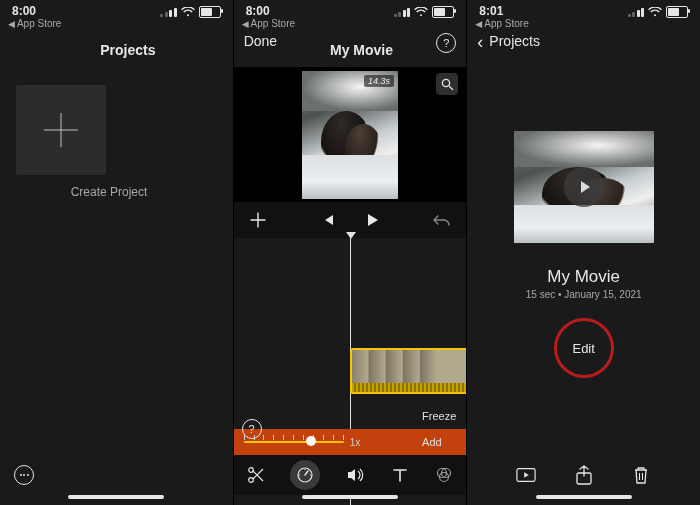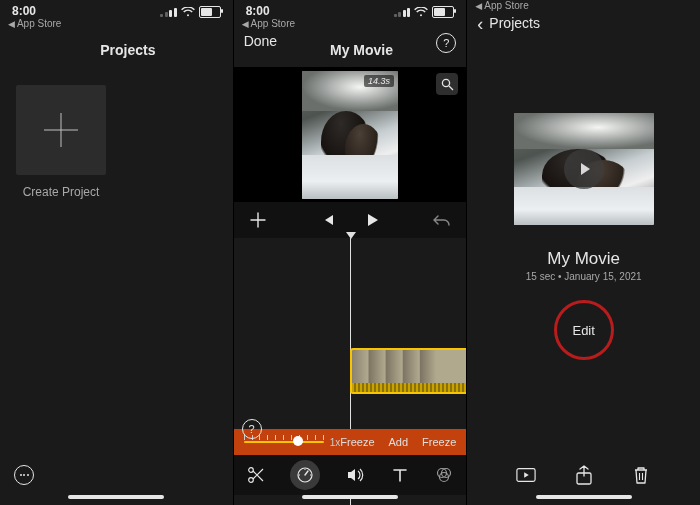--- a/index.html
+++ b/index.html
@@ -42,21 +42,21 @@
   .chevron{font-size:18px;line-height:1;}
   .help-circle{width:18px;height:18px;border:1.3px solid var(--fg);border-radius:50%;display:flex;align-items:center;justify-content:center;font-size:11px;}
 
   
   .projects-grid{padding:18px 16px;text-align:center;}
   .create-tile{width:90px;height:90px;background:#2c2c2c;border-radius:2px;display:flex;align-items:center;justify-content:center;margin:0 0 10px 0;}
   .create-tile .plus{width:34px;height:34px;position:relative;}
   .create-tile .plus::before,.create-tile .plus::after{content:"";position:absolute;background:#c0c0c0;}
   .create-tile .plus::before{left:50%;top:0;bottom:0;width:1px;transform:translateX(-50%);}
   .create-tile .plus::after{top:50%;left:0;right:0;height:1px;transform:translateY(-50%);}
-  .create-label{font-size:12px;color:var(--fg-dim);width:90px;text-align:center;}
+  .create-label{font-size:12px;color:var(--fg-dim);width:90px;text-align:center;margin-left:48px;}
 
   
   .bottom{position:absolute;left:0;right:0;bottom:0;}
   .more-circle{width:18px;height:18px;border:1.3px solid var(--fg);border-radius:50%;display:flex;align-items:center;justify-content:center;}
   .more-circle span{display:flex;gap:1.5px;}
   .more-circle span i{width:2px;height:2px;background:var(--fg);border-radius:50%;}
   .home-indicator{width:96px;height:4px;background:#e6e6e6;border-radius:4px;margin:0 auto 6px auto;}
 
   
   .editor-preview{background:#000;position:relative;height:135px;display:flex;align-items:center;justify-content:center;}
@@ -76,21 +76,21 @@
   .playhead::before{content:"";position:absolute;top:-6px;left:50%;transform:translateX(-50%);border-left:5px solid transparent;border-right:5px solid transparent;border-top:7px solid #e0e0e0;}
   .clip{position:absolute;top:110px;height:42px;left:50%;right:0;background:linear-gradient(90deg,#8a8170 0%,#b1a98e 14%,#7d7563 15%,#b1a98e 29%,#7d7563 30%,#b1a98e 44%,#7d7563 45%,#b1a98e 59%,#7d7563 60%,#b1a98e 74%);border:2px solid var(--accent);border-right:none;border-radius:3px 0 0 3px;overflow:hidden;}
   .clip .audio{position:absolute;left:0;right:0;bottom:0;height:9px;background:repeating-linear-gradient(90deg,#caa200 0 2px,#8c7200 2px 4px);}
 
   .speed-bar{height:26px;background:#c2410c;position:relative;display:flex;align-items:center;padding:0 10px;}
   .speed-track{position:relative;width:100px;height:8px;}
   .speed-ticks{position:absolute;top:-3px;left:0;right:0;display:flex;justify-content:space-between;}
   .speed-ticks span{width:1px;height:5px;background:#ccc;}
   .speed-line{position:absolute;top:3px;left:0;right:0;height:2px;background:var(--accent);border-radius:2px;}
   .speed-knob{position:absolute;top:-2px;left:62%;width:10px;height:10px;border-radius:50%;background:#fff;}
-  .speed-right{margin-left:auto;display:flex;gap:14px;font-size:11px;color:#e0e0e0;}
+  .speed-right{margin-left:auto;display:flex;gap:14px;font-size:11px;color:#e0e0e0;flex-direction:column;}
   .speed-1x{font-size:10px;color:#ccc;margin-left:6px;}
 
   .tool-icons{height:40px;background:#111;display:flex;align-items:center;justify-content:space-around;position:relative;}
 
   .icn{width:20px;height:20px;display:flex;align-items:center;justify-content:center;}
   svg{display:block;}
 
   
   .detail-body{flex:1;display:flex;flex-direction:column;align-items:center;}
   .detail-thumb-wrap{margin-top:64px;width:140px;height:112px;position:relative;background:#000;}
@@ -303,20 +303,39 @@
               <circle cx="11" cy="7" r="4.5" stroke="#9a9a9a" stroke-width="1.2" fill="none"></circle>
               <circle cx="9" cy="11" r="4.5" stroke="#9a9a9a" stroke-width="1.2" fill="none"></circle>
             </svg>
         </span>
       </div>
       <div class="home-indicator"></div>
     </div>
   </div>
 
   <div class="phone">
+    <div class="status-bar">
+      <span>8:01</span>
+      <div class="status-right">
+        <div class="sig-dots">
+            <span></span>
+            <span></span>
+            <span></span>
+            <span></span>
+          </div>
+        <span class="wifi-icon">
+          <svg width="14" height="10" viewBox="0 0 14 10">
+              <path d="M7 9.2a1 1 0 100-2 1 1 0 000 2zM3.3 5.4a5.2 5.2 0 017.4 0l1-1a6.6 6.6 0 00-9.5 0l1 1zM1.1 3.2a8.3 8.3 0 0111.8 0l1-1a9.7 9.7 0 00-13.8 0l1 1z" fill="#e6e6e6"></path>
+            </svg>
+        </span>
+        <div class="battery-icon">
+            <div class="fill"></div>
+          </div>
+      </div>
+    </div>
     <div class="back-breadcrumb">
         <span class="tri">◀</span>
         <span>App Store</span>
       </div>
 
     <div class="nav">
       <div class="nav-left">
         <span class="chevron">‹</span>
         <span>Projects</span>
       </div>

